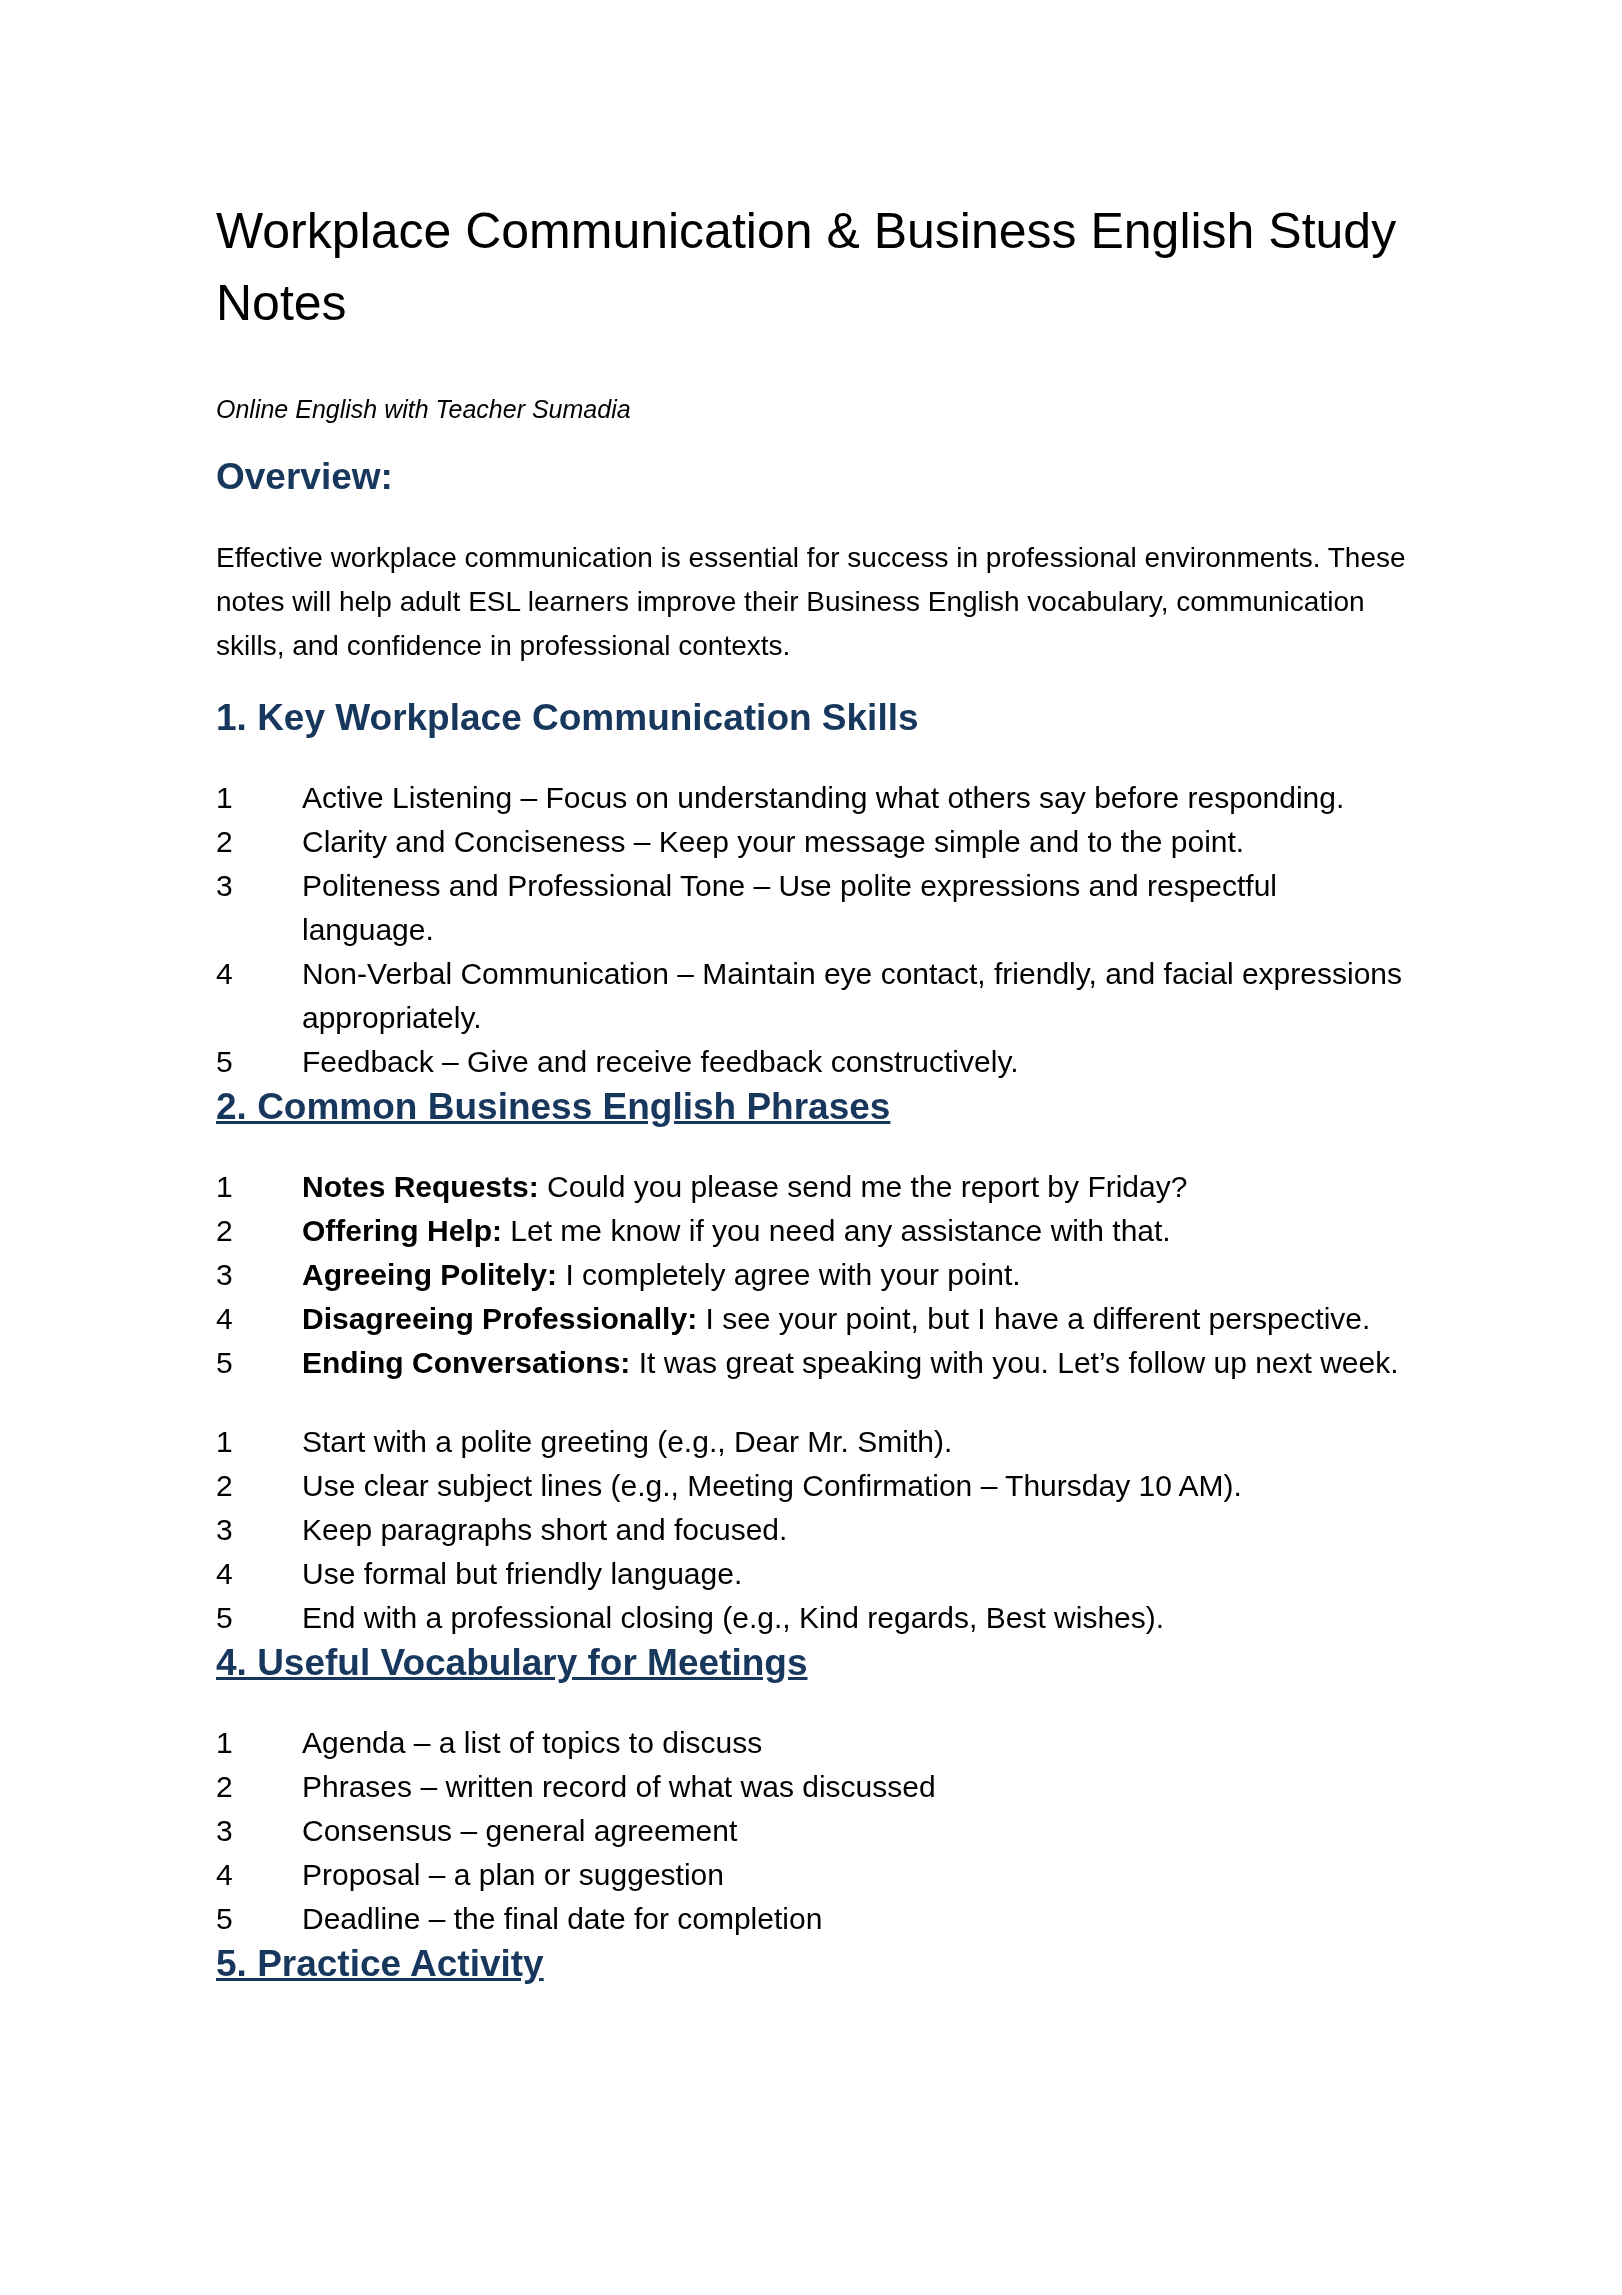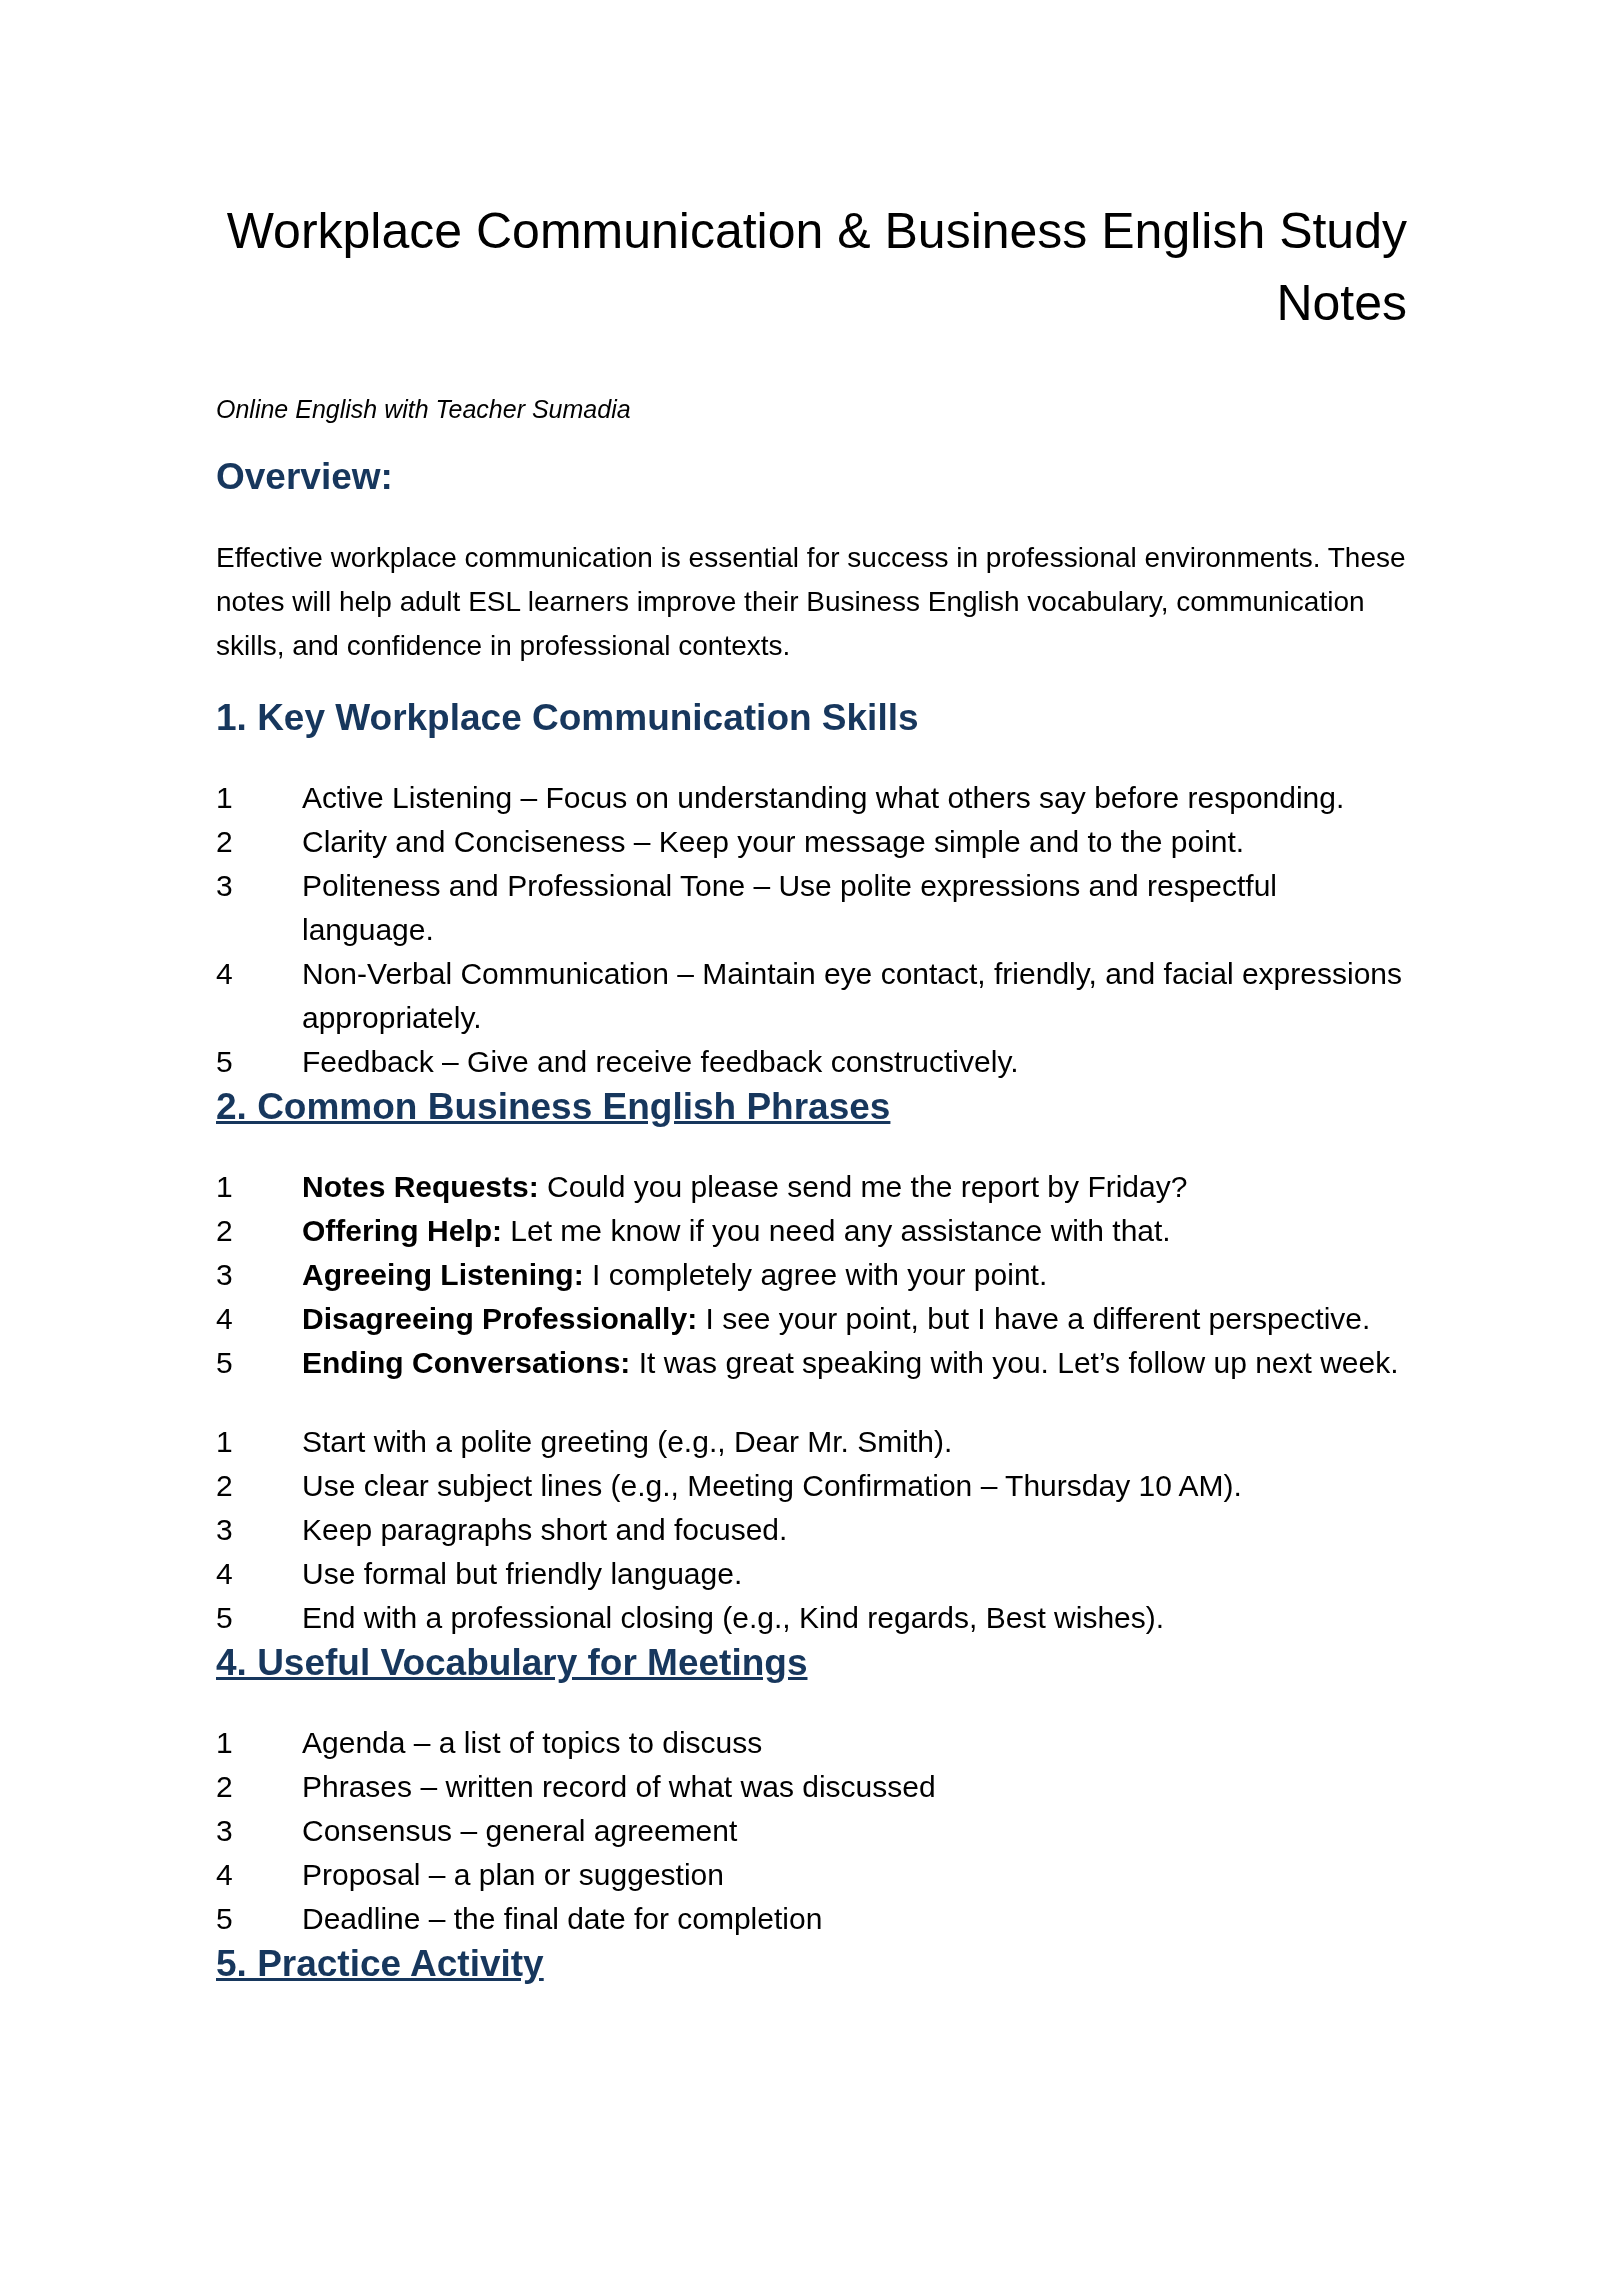--- a/index.html
+++ b/index.html
@@ -19,21 +19,21 @@
     width: 1623px;
     height: 2295px;
     background: var(--page-bg, #ffffff);
     padding: 195px 216px 0 216px;
   }
   h1.doc-title {
     margin: 0;
     font-size: 50px;
     font-weight: 400;
     line-height: 72px;
-    text-align: right;
+    text-align: left;
     color: var(--body-color, #000000);
   }
   p.subtitle {
     margin: 54px 0 0 0;
     font-size: 25px;
     font-style: italic;
     line-height: 33px;
     font-weight: 400;
   }
   h2.heading {
@@ -112,21 +112,21 @@
         <div class="list-item">
           <span class="num">1</span>
           <span class="txt"><strong>Notes Requests:</strong> Could you please send me the report by Friday?</span>
         </div>
         <div class="list-item">
           <span class="num">2</span>
           <span class="txt"><strong>Offering Help:</strong> Let me know if you need any assistance with that.</span>
         </div>
         <div class="list-item">
           <span class="num">3</span>
-          <span class="txt"><strong>Agreeing Listening:</strong> I completely agree with your point.</span>
+          <span class="txt"><strong>Agreeing Politely:</strong> I completely agree with your point.</span>
         </div>
         <div class="list-item">
           <span class="num">4</span>
           <span class="txt"><strong>Disagreeing Professionally:</strong> I see your point, but I have a different perspective.</span>
         </div>
         <div class="list-item">
           <span class="num">5</span>
           <span class="txt"><strong>Ending Conversations:</strong> It was great speaking with you. Let’s follow up next week.</span>
         </div>
       </div>

